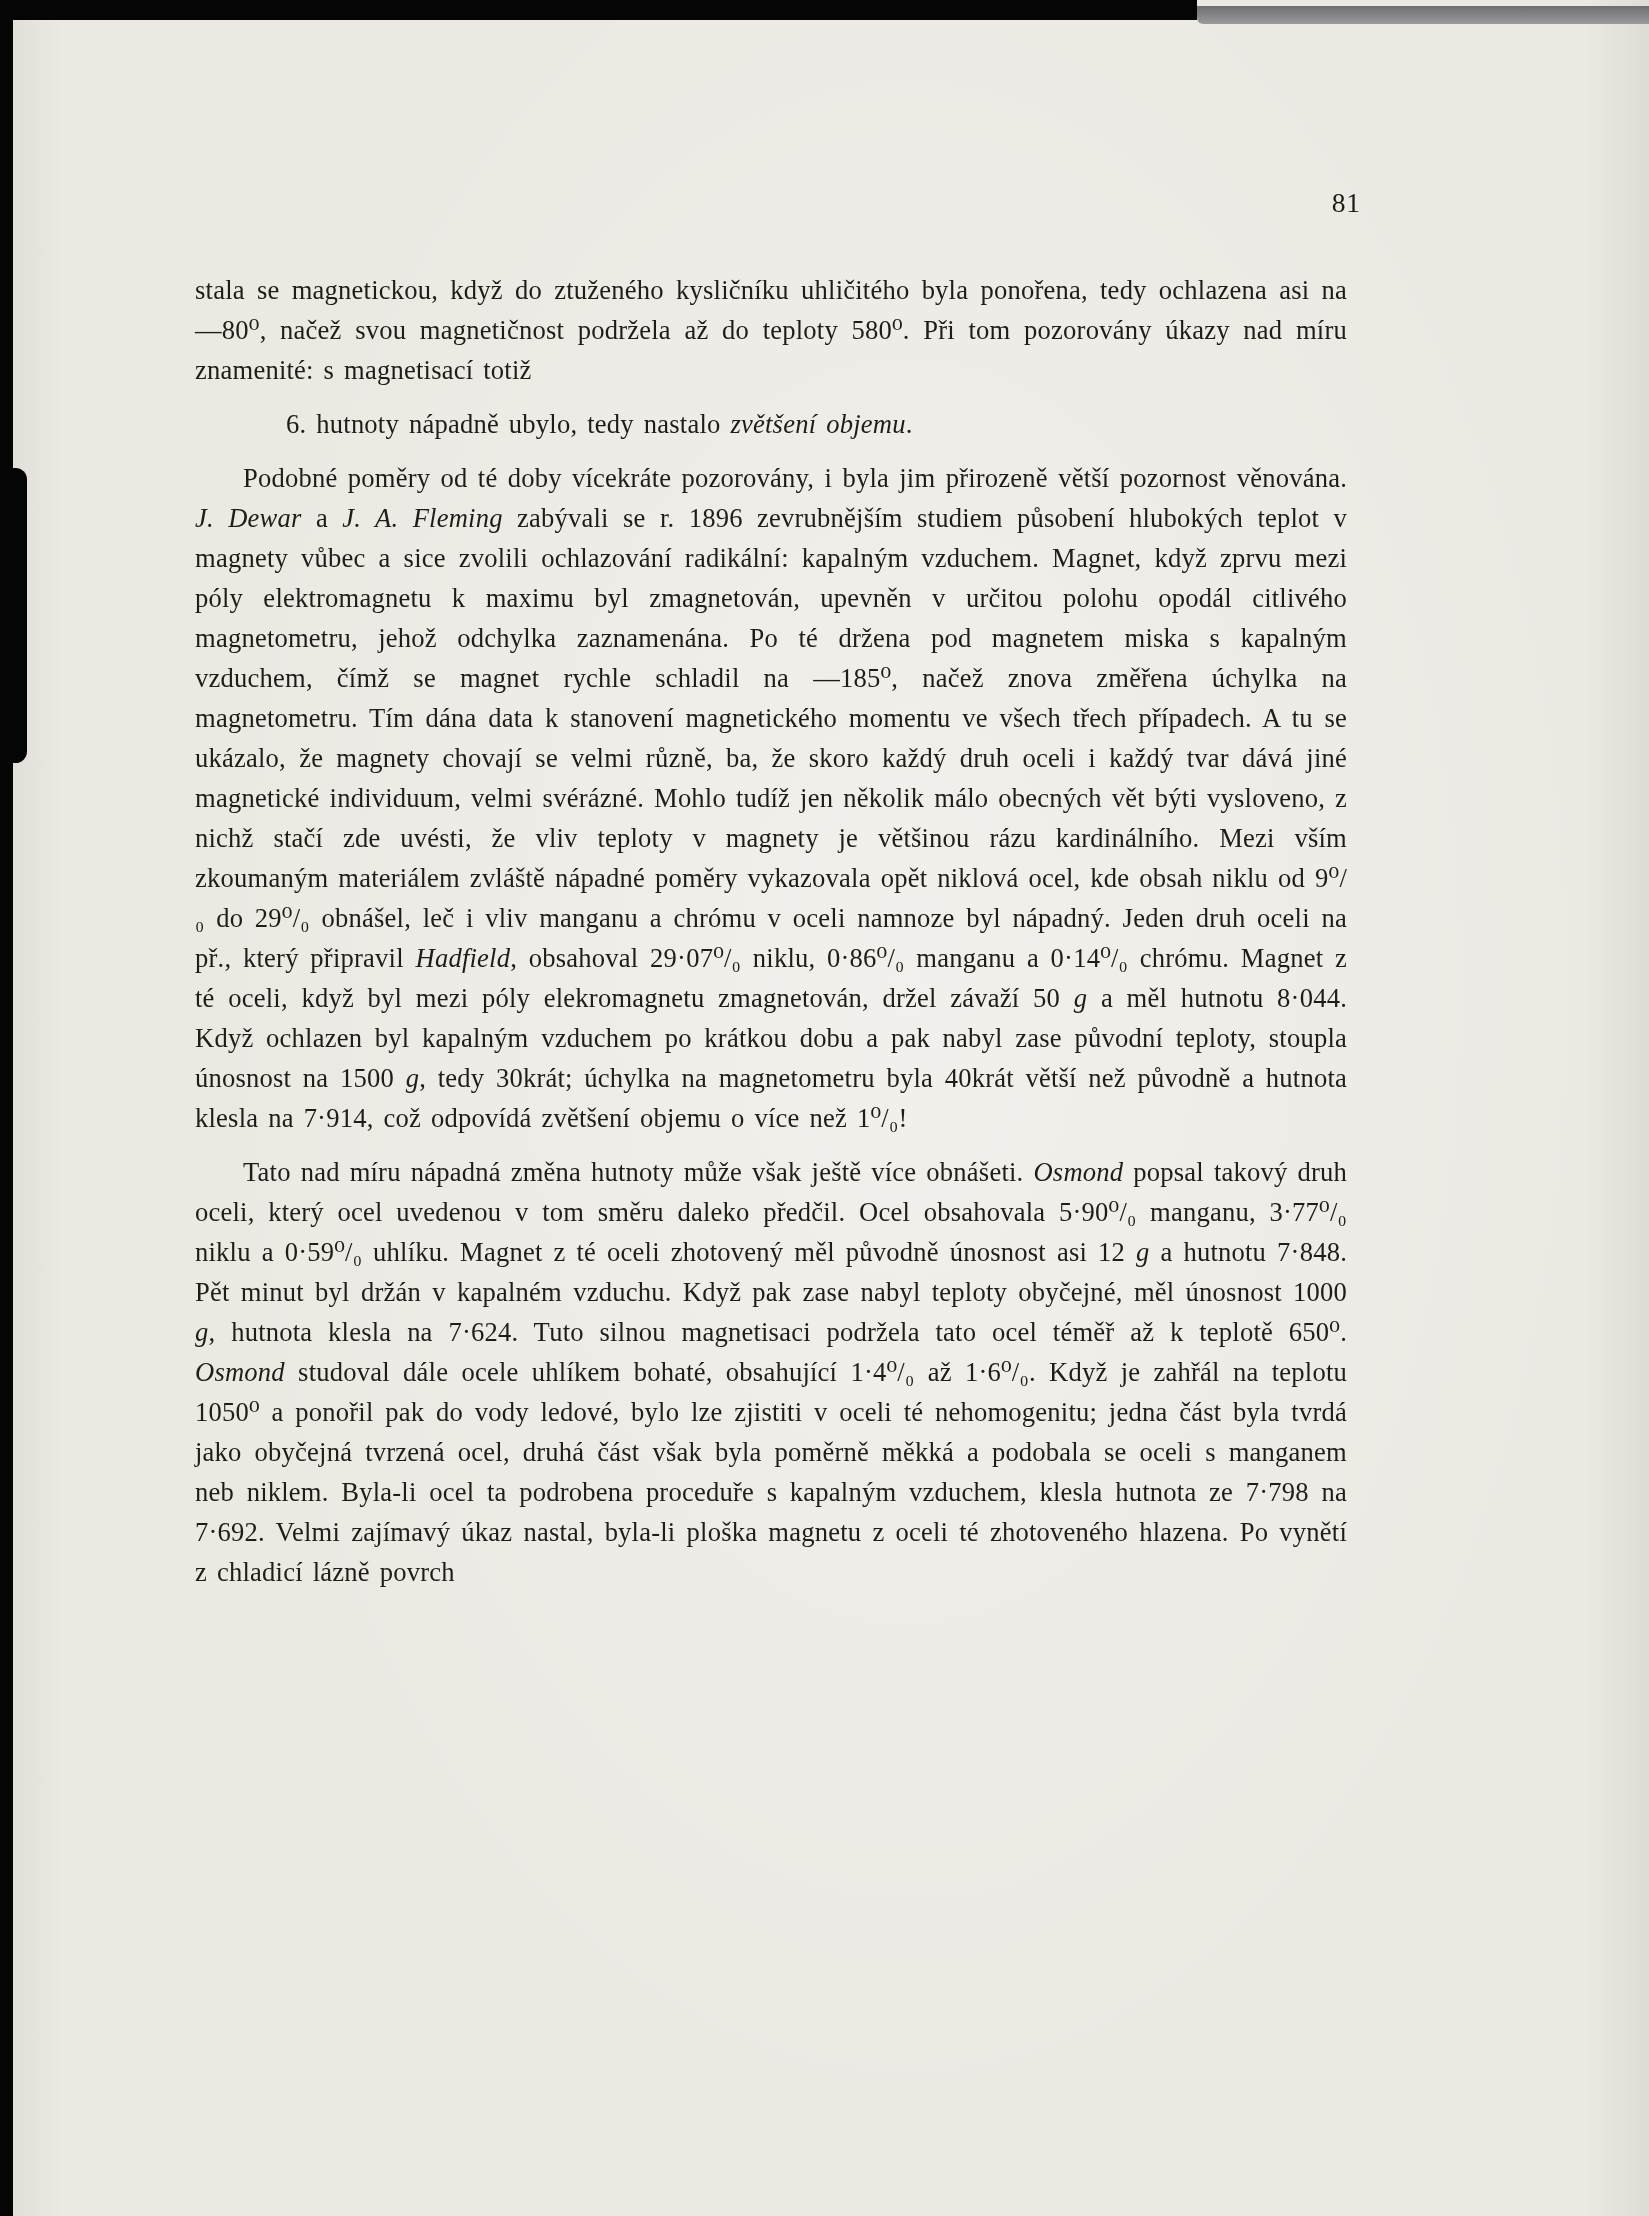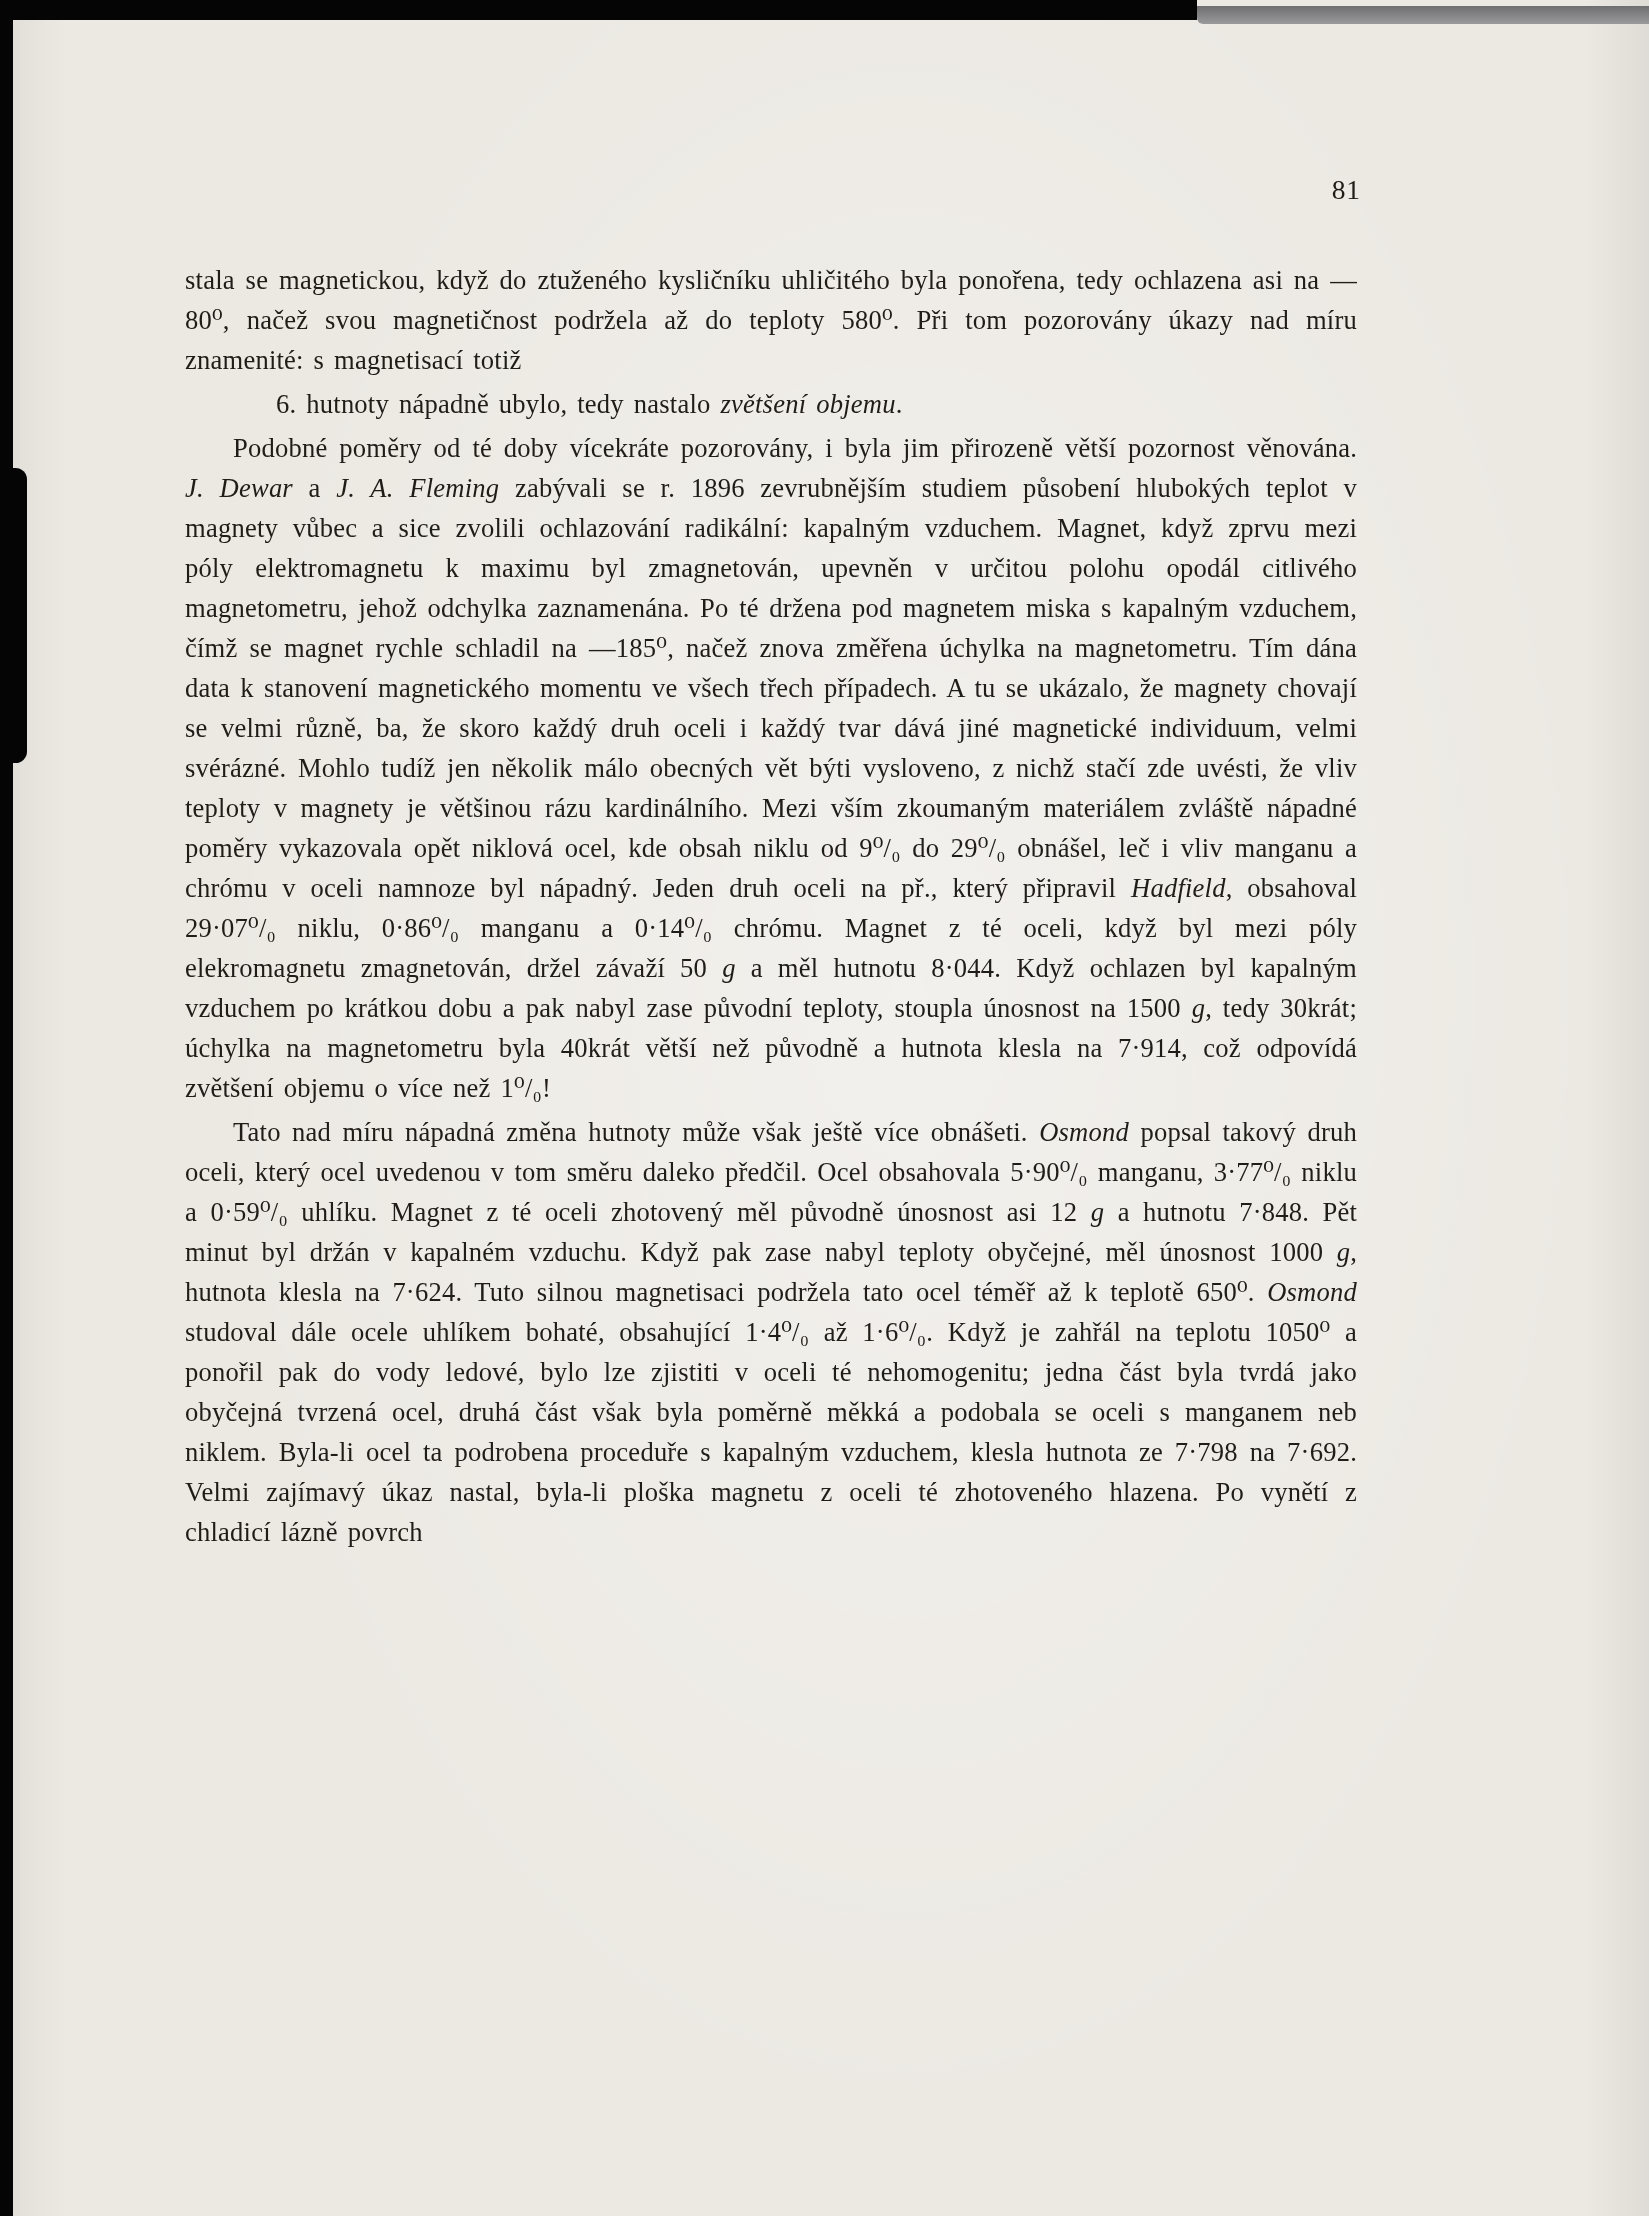--- a/index.html
+++ b/index.html
@@ -38,35 +38,35 @@
     background:var(--artifact);
   }
   .edge-top-right{
     position:absolute;left:1197px;top:6.2px;width:453px;height:17.7px;
     background:linear-gradient(180deg,#6e6e71,#9a9a9d);
     border-radius:0 0 0 6.2px;
   }
   
   .page-number{
     position:absolute;
-    left:181px;top:174px;width:1180px;
+    left:181px;top:187px;width:1180px;
     text-align:right;
     font-size:27.5px;line-height:31px;
     letter-spacing:0.9px;
   }
   
   .page-text{
     position:absolute;
     left:181px;top:256px;width:1180px;
     font-size:26.6px;line-height:40px;
     text-align:justify;
     word-spacing:3.1px;
     letter-spacing:0.2px;
   }
-  .page-text p{margin:4px;padding:0;}
+  .page-text p{margin:14px;padding:0;}
   .page-text p.indented{text-indent:48px;}
   .page-text p.continuation{text-indent:0;}
   .page-text p.list-item{padding-left:91px;text-indent:0;}
   .page-text i{font-style:italic;}
 </style>
 </head>
 <body>
 
 <div class="paper-surface"></div>
 

